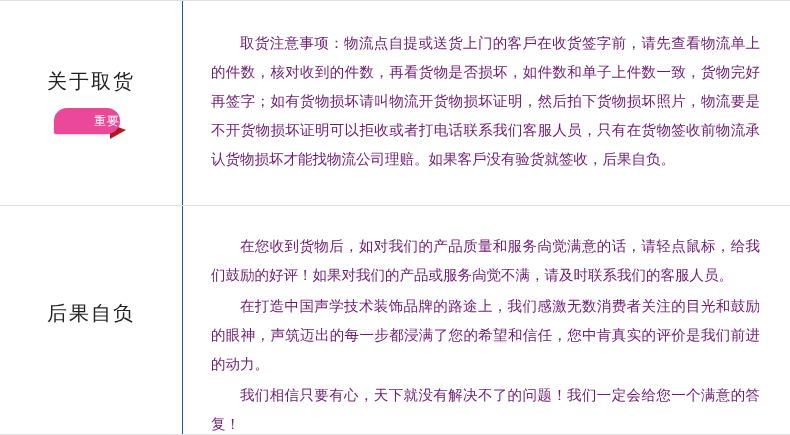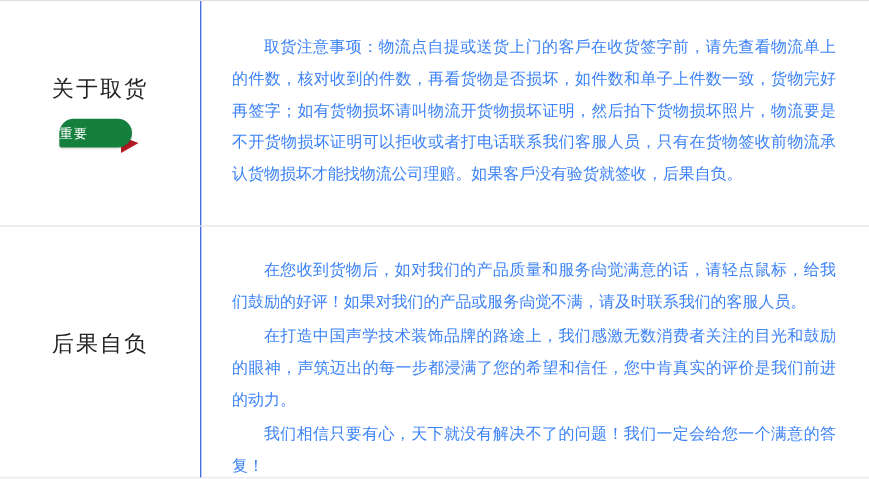--- a/index.html
+++ b/index.html
@@ -57,25 +57,25 @@
     width: 74px;
     height: 30px;
   }
   
   .badge {
     position: absolute;
     left: 0;
     top: 0;
     width: 66px;
     height: 26px;
-    background: #15803d;
+    background: #ec4899;
     border-radius: 13px 13px 13px 2px;
     display: flex;
     align-items: center;
-    justify-content: flex-start;
+    justify-content: flex-end;
     color: #ffffff;
     box-shadow: 0 1px 2px rgba(0,0,0,0.18);
   }
   .badge-text {
     font-size: 12px;
     line-height: 1;
     white-space: nowrap;
     letter-spacing: 1px;
   }
   .badge-text.small {
@@ -98,21 +98,21 @@
     flex: 1 1 auto;
     box-sizing: border-box;
     padding: 28px 30px 20px 28px;
     display: flex;
     flex-direction: column;
     justify-content: flex-start;
   }
   .para {
     font-size: 14.5px;
     line-height: 2.0;
-    color: #3b82f6;
+    color: #701a75;
     text-align: justify;
     text-indent: 2em;
     margin: 0;
   }
   .para + .para {
     margin-top: 2px;
   }
   .section-review .text-col {
     padding-top: 26px;
   }

